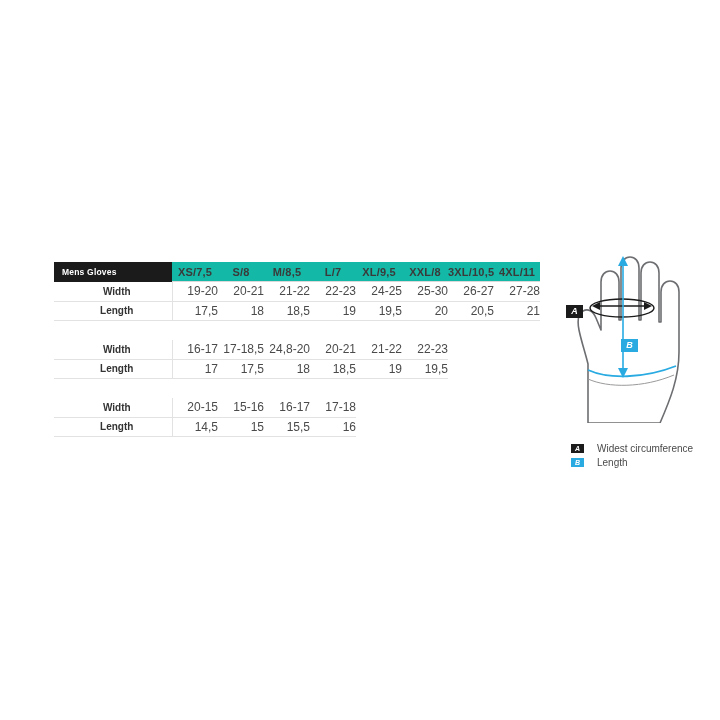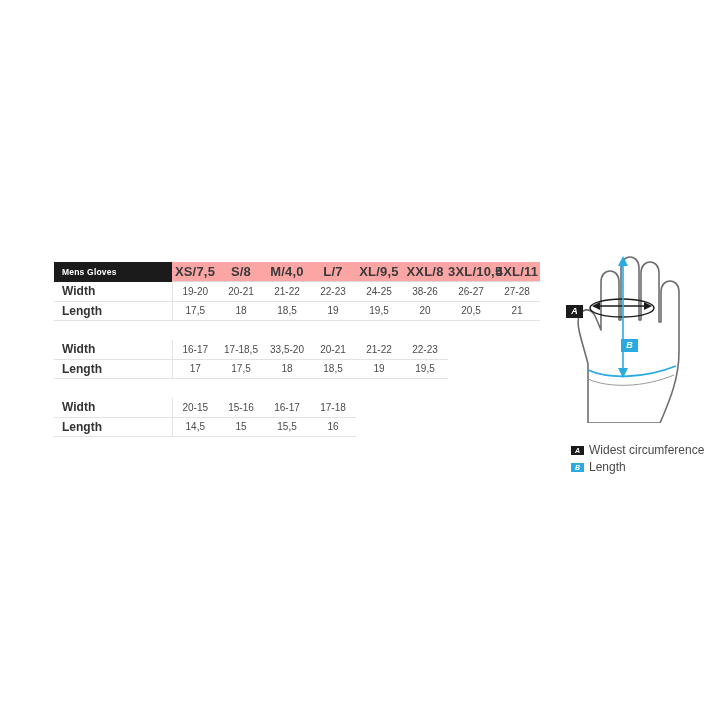--- a/index.html
+++ b/index.html
@@ -48,44 +48,44 @@
     font-weight: bold;
     vertical-align: middle;
     letter-spacing: .2px;
   }
   .hdr-row td.cat {
     padding-left: 8px;
     text-align: left;
     background: #1b1b1b;
   }
   .hdr-row td.sz {
-    background: #fca5a5;
+    background: #14b8a6;
     color: #3a3a3a;
     text-align: center;
     font-weight: bold;
-    font-size: 13px;
+    font-size: 11px;
     border-bottom: 1px solid #d9d9d9;
   }
   .data-row td {
     height: 18.5px;
-    font-size: 10px;
+    font-size: 12px;
     color: #4a4a4a;
-    text-align: center;
+    text-align: right;
     vertical-align: middle;
     border-bottom: 1px solid #e2e2e2;
   }
   .data-row.last td {
     border-bottom: 1px solid #e2e2e2;
   }
   .data-row td.lbl {
-    text-align: left;
+    text-align: center;
     padding-left: 8px;
     font-weight: bold;
     color: #333333;
-    font-size: 12px;
+    font-size: 10px;
   }
   .data-row td.lbl,
   .hdr-row td.cat {
     width: 118px;
   }
   
   .data-row td.lbl {
     border-right: 1px solid #e2e2e2;
   }
   .hdr-row td.cat {
@@ -139,22 +139,23 @@
     font-style: italic;
     font-weight: bold;
     color: #fff;
     text-align: center;
     line-height: 9px;
     flex: 0 0 auto;
   }
   .legend-key.dark { background: #1b1b1b; }
   .legend-key.blue { background: #29abe2; }
   .legend-text {
-    font-size: 12px;
+    font-size: 10px;
     color: #4a4a4a;
+    margin-left: 8px;
   }
 </style>
 </head>
 <body>
 
 <div id="page">
 
   <div class="tables">
 
     <table class="sizechart">
@@ -167,35 +168,35 @@
         <col style="width:46px">
           <col style="width:46px">
           <col style="width:46px">
           <col style="width:46px">
       </colgroup>
       <tbody>
           <tr class="hdr-row">
         <td class="cat">Mens Gloves</td>
         <td class="sz">XS/7,5</td>
         <td class="sz">S/8</td>
-        <td class="sz">M/4,0</td>
+        <td class="sz">M/8,5</td>
         <td class="sz">L/7</td>
         <td class="sz">XL/9,5</td>
         <td class="sz">XXL/8</td>
         <td class="sz">3XL/10,5</td>
         <td class="sz">4XL/11</td>
       </tr>
       <tr class="data-row">
         <td class="lbl">Width</td>
         <td>19-20</td>
         <td>20-21</td>
         <td>21-22</td>
         <td>22-23</td>
         <td>24-25</td>
-        <td>38-26</td>
+        <td>25-30</td>
         <td>26-27</td>
         <td>27-28</td>
       </tr>
       <tr class="data-row last">
         <td class="lbl">Length</td>
         <td>17,5</td>
         <td>18</td>
         <td>18,5</td>
         <td>19</td>
         <td>19,5</td>
@@ -215,21 +216,21 @@
         <col style="width:46px">
           <col style="width:46px">
           <col style="width:46px">
         <col style="width:92px">
       </colgroup>
       <tbody>
       <tr class="data-row">
         <td class="lbl">Width</td>
         <td>16-17</td>
         <td>17-18,5</td>
-        <td>33,5-20</td>
+        <td>24,8-20</td>
         <td>20-21</td>
         <td>21-22</td>
         <td>22-23</td>
         <td style="border-bottom:none"></td>
       </tr>
       <tr class="data-row last">
         <td class="lbl">Length</td>
         <td>17</td>
         <td>17,5</td>
         <td>18</td>

